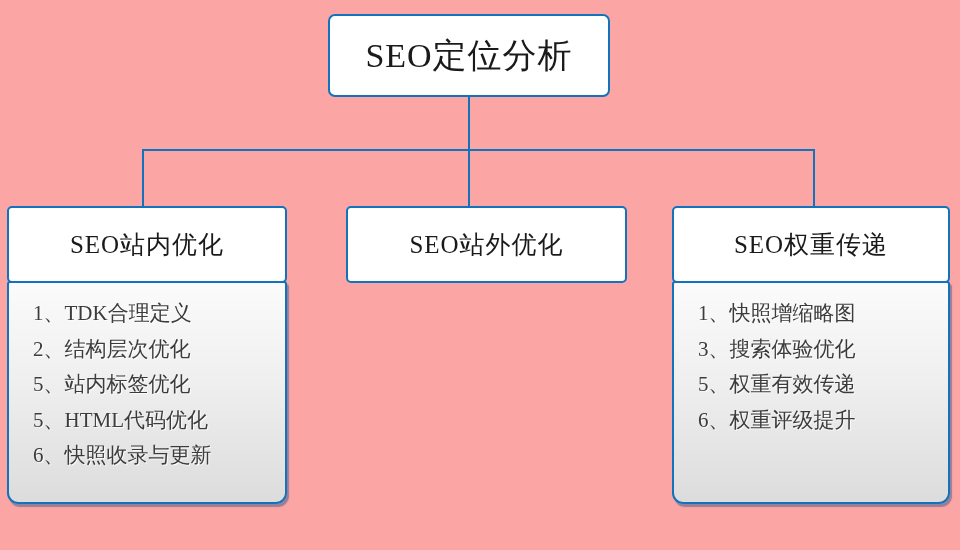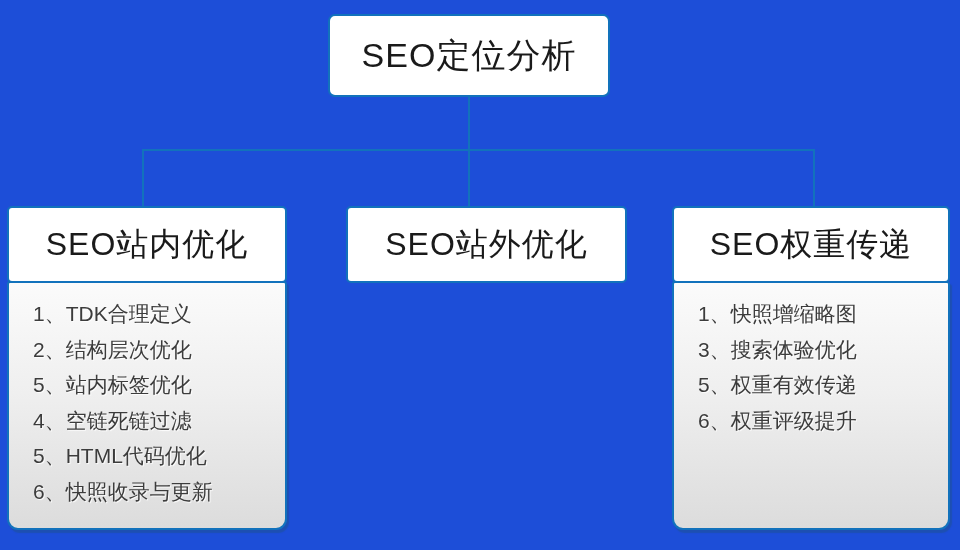--- a/index.html
+++ b/index.html
@@ -1,41 +1,41 @@
 <!DOCTYPE html>
 <html style="--accent: #1272bc;"><head>
 <meta charset="utf-8">
 <style>
   html,body{margin:0;padding:0;background:#ffffff;}
   .stage{
-    position:relative;width:960px;height:550px;background:#1d4ed8;overflow:hidden;
-    font-family:Liberation Sans, sans-serif;
+    position:relative;width:960px;height:550px;background:#fca5a5;overflow:hidden;
+    font-family:Liberation Serif, serif;
   }
   
   .line{position:absolute;background:var(--accent,#1272bc);}
   
   .root-box{
     position:absolute;left:328px;top:14px;width:282px;height:83px;
     box-sizing:border-box;border:2px solid var(--accent,#1272bc);border-radius:7px;
     background:#ffffff;display:flex;align-items:center;justify-content:center;
     font-size:34px;color:#1a1a1a;letter-spacing:1px;
   }
   
   .col{position:absolute;top:206px;}
   .col1{left:7px;width:280px;}
   .col2{left:346px;width:281px;}
   .col3{left:672px;width:278px;border-radius:10px;}
   .head-box{
     box-sizing:border-box;height:77px;width:100%;
     border:2px solid var(--accent,#1272bc);border-radius:5px;
     background:#ffffff;display:flex;align-items:center;justify-content:center;
-    font-size:32px;color:#1a1a1a;letter-spacing:1px;position:relative;z-index:2;
+    font-size:25px;color:#1a1a1a;letter-spacing:1px;position:relative;z-index:2;
   }
   .list-box{
-    box-sizing:border-box;margin-top:-2px;height:249px;width:100%;
+    box-sizing:border-box;margin-top:-2px;height:223px;width:100%;
     border:2px solid var(--accent,#1272bc);border-radius:3px 3px 11px 11px;
     background:linear-gradient(to bottom,#fbfbfb 0%,#efefef 45%,#dcdcdc 100%);
     box-shadow:2px 3px 1px rgba(31,82,132,0.45);
     padding:13px 10px 12px 24px;position:relative;z-index:1;
   }
   .list-item{
     font-size:21px;line-height:35.5px;color:#3c3c3c;white-space:nowrap;
     text-shadow:1px 1px 1px rgba(255,255,255,0.95);
   }
 </style>
@@ -55,21 +55,20 @@
   </div>
 
   <div class="col col1">
     <div class="head-box">
       <span>SEO站内优化</span>
     </div>
     <div class="list-box">
       <div class="list-item">1、TDK合理定义</div>
       <div class="list-item">2、结构层次优化</div>
       <div class="list-item">5、站内标签优化</div>
-      <div class="list-item">4、空链死链过滤</div>
       <div class="list-item">5、HTML代码优化</div>
       <div class="list-item">6、快照收录与更新</div>
     </div>
   </div>
 
   <div class="col col2">
     <div class="head-box">
       <span>SEO站外优化</span>
     </div>
   </div>

